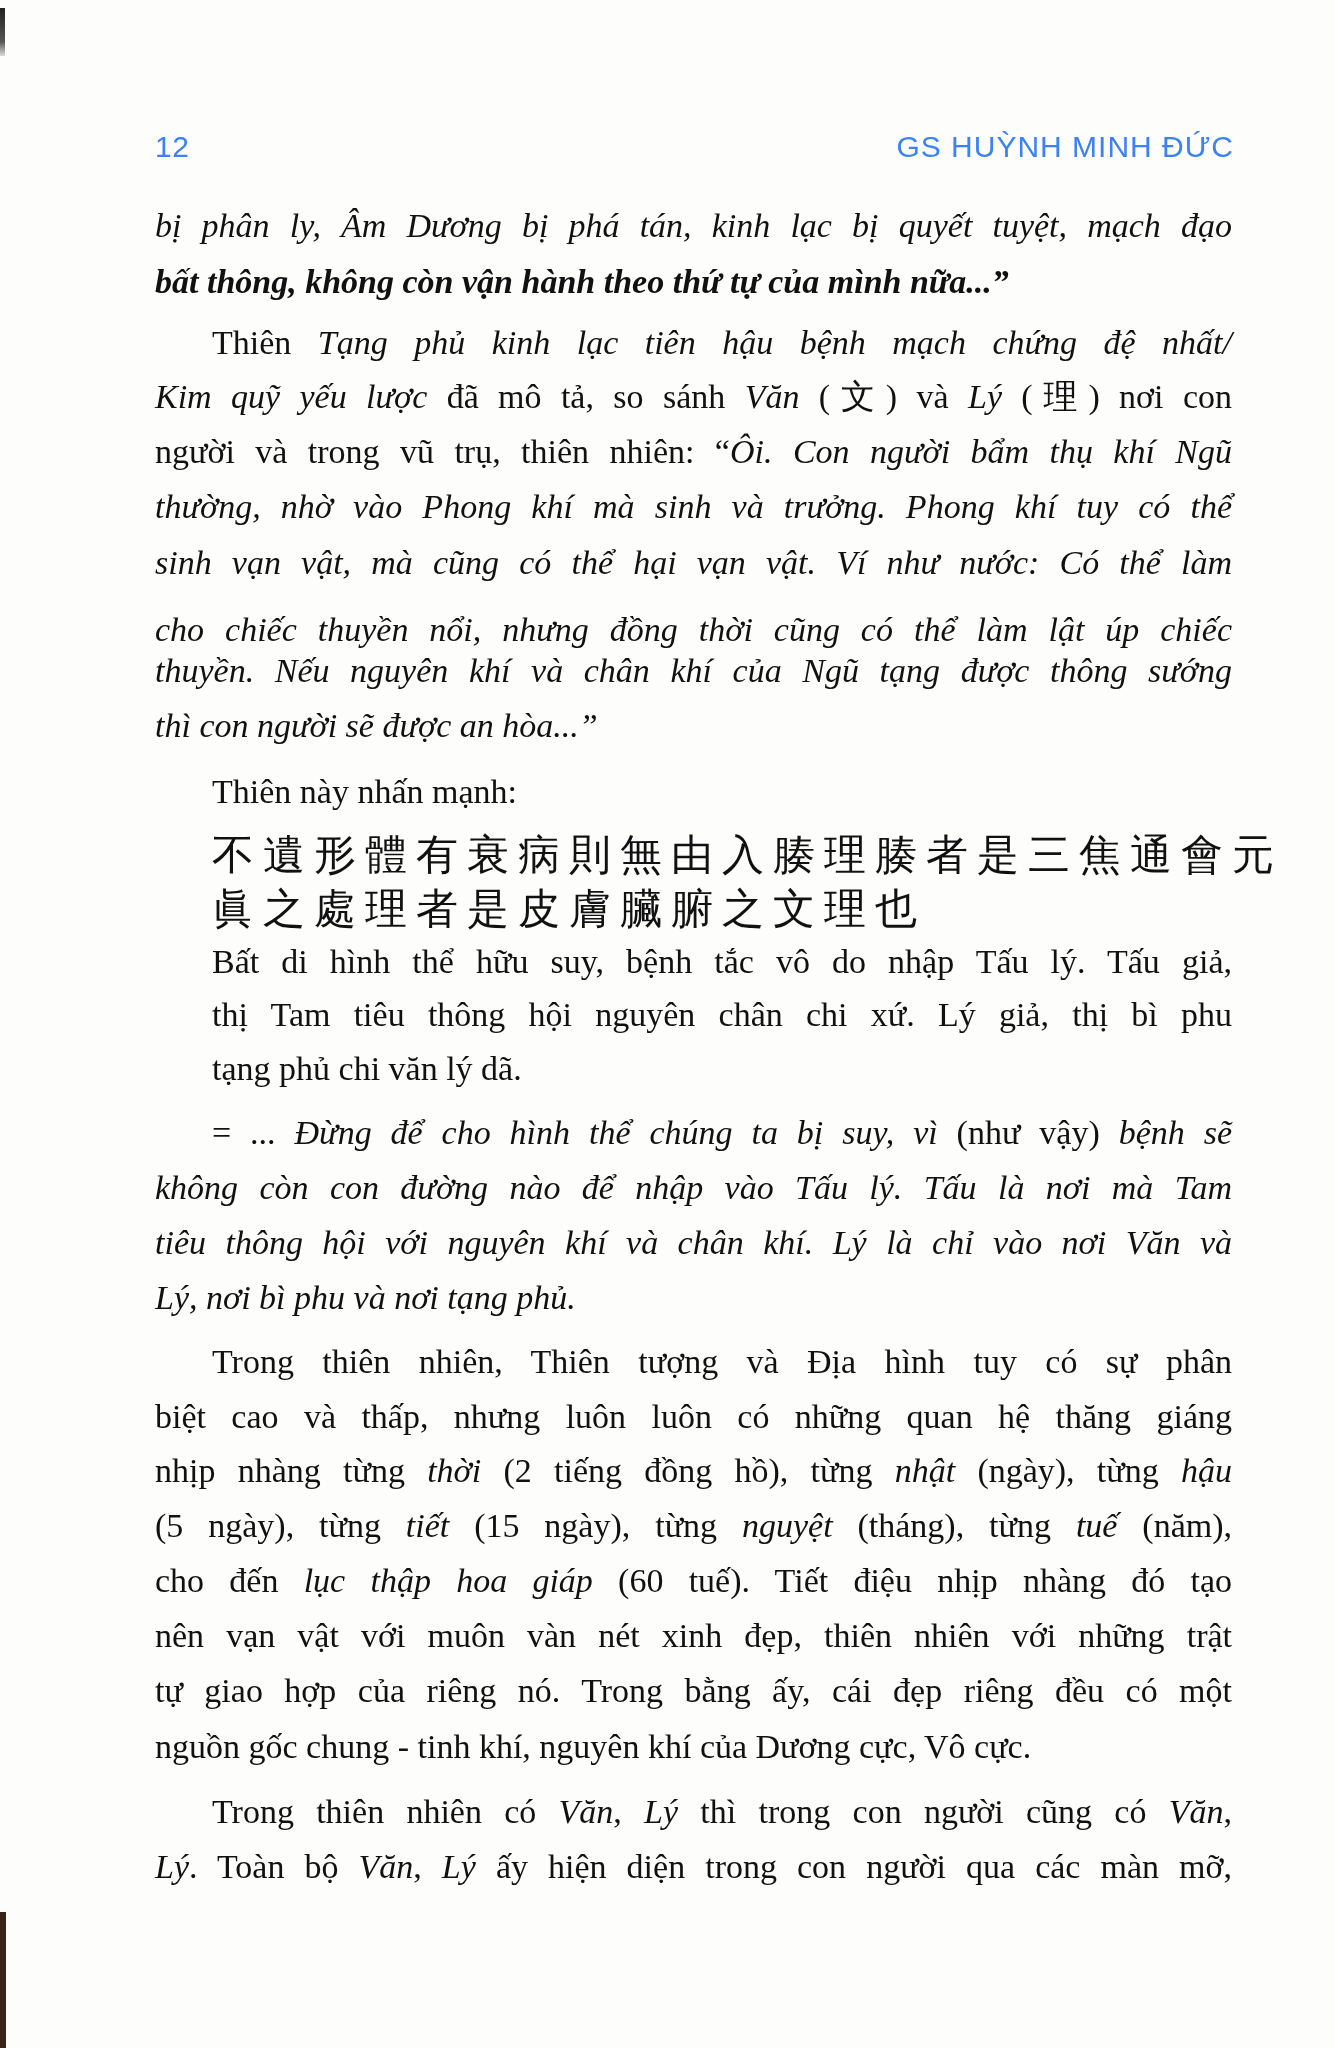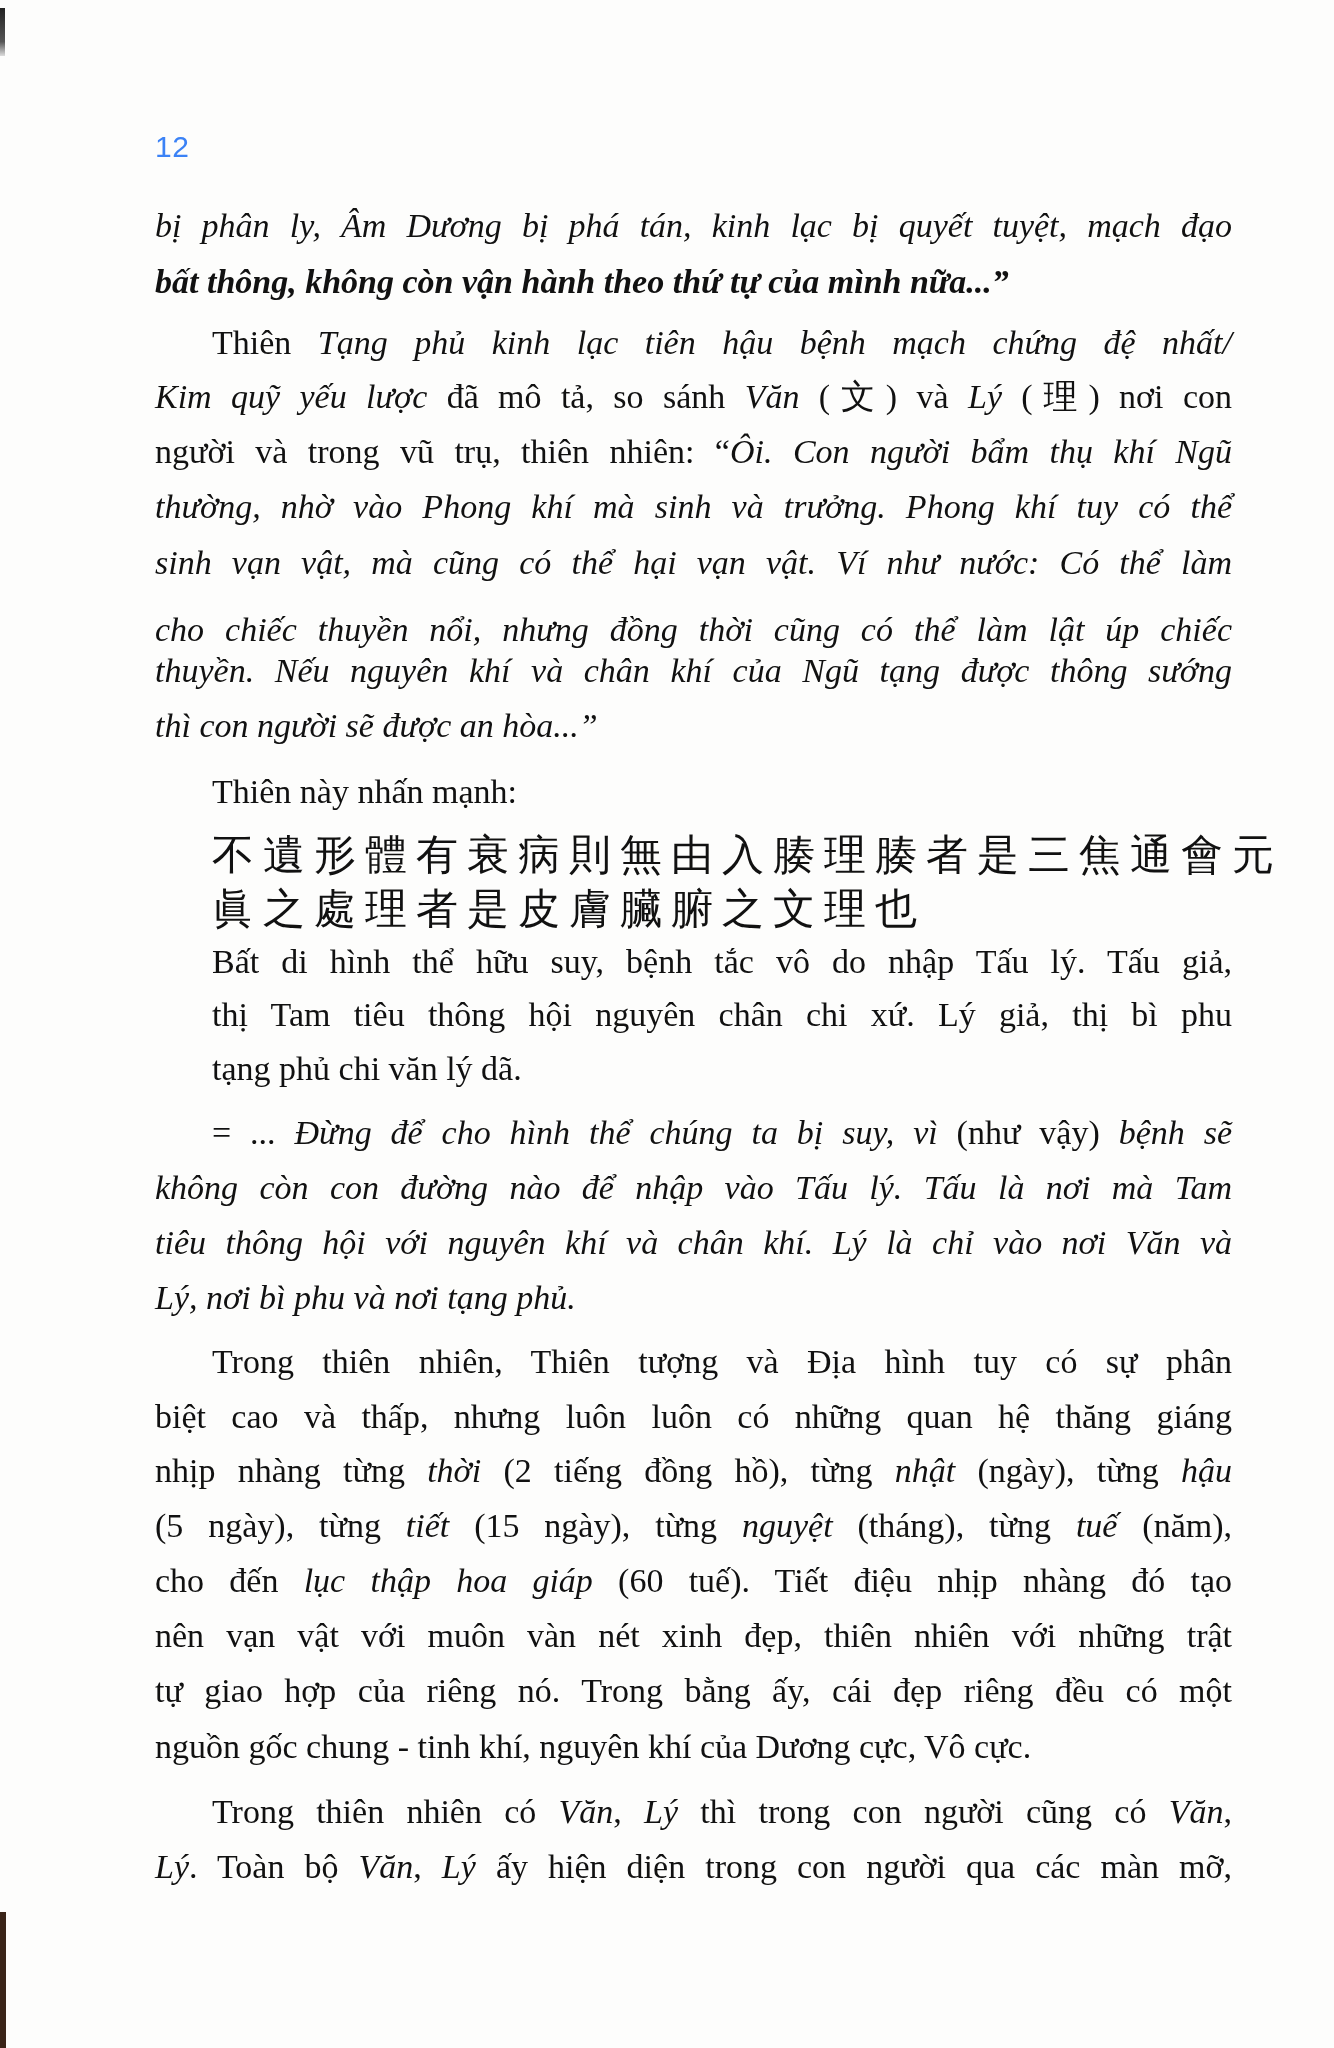--- a/index.html
+++ b/index.html
@@ -26,20 +26,21 @@
   .line.cjk { font-family: "DejaVu Sans", "Liberation Sans", sans-serif; font-size: 42px; letter-spacing: 9px; margin-top: 11px; }
 </style>
 </head>
 <body>
 
 <div class="edge-top"></div>
 <div class="edge-bottom"></div>
 
 <div class="header">
   <span class="page-num">12</span>
+  <span class="running-head">GS HUỲNH MINH ĐỨC</span>
 </div>
 
 <div id="body-text">
     <div class="line" style="top: 200px;"><span class="i">bị phân ly, Âm Dương bị phá tán, kinh lạc bị quyết tuyệt, mạch đạo</span></div>
     <div class="line last" style="top: 256px; font-weight: bold;"><span class="i">bất thông, không còn vận hành theo thứ tự của mình nữa...”</span></div>
     <div class="line indent" style="top: 317px;"><span>Thiên </span><span class="i">Tạng phủ kinh lạc tiên hậu bệnh mạch chứng đệ nhất/</span></div>
     <div class="line" style="top: 371px;"><span class="i">Kim quỹ yếu lược</span><span> đã mô tả, so sánh </span><span class="i">Văn</span><span> (文) và </span><span class="i">Lý</span><span> (理) nơi con</span></div>
     <div class="line" style="top: 426px;"><span>người và trong vũ trụ, thiên nhiên: “</span><span class="i">Ôi. Con người bẩm thụ khí Ngũ</span></div>
     <div class="line" style="top: 481px;"><span class="i">thường, nhờ vào Phong khí mà sinh và trưởng. Phong khí tuy có thể</span></div>
     <div class="line" style="top: 537px;"><span class="i">sinh vạn vật, mà cũng có thể hại vạn vật. Ví như nước: Có thể làm</span></div>

